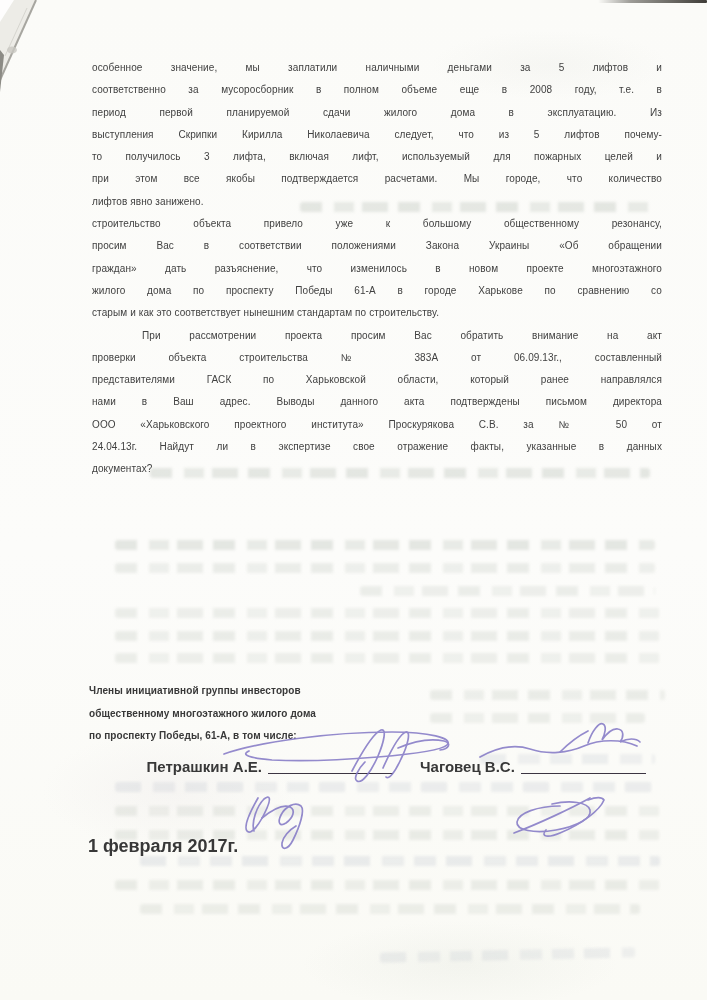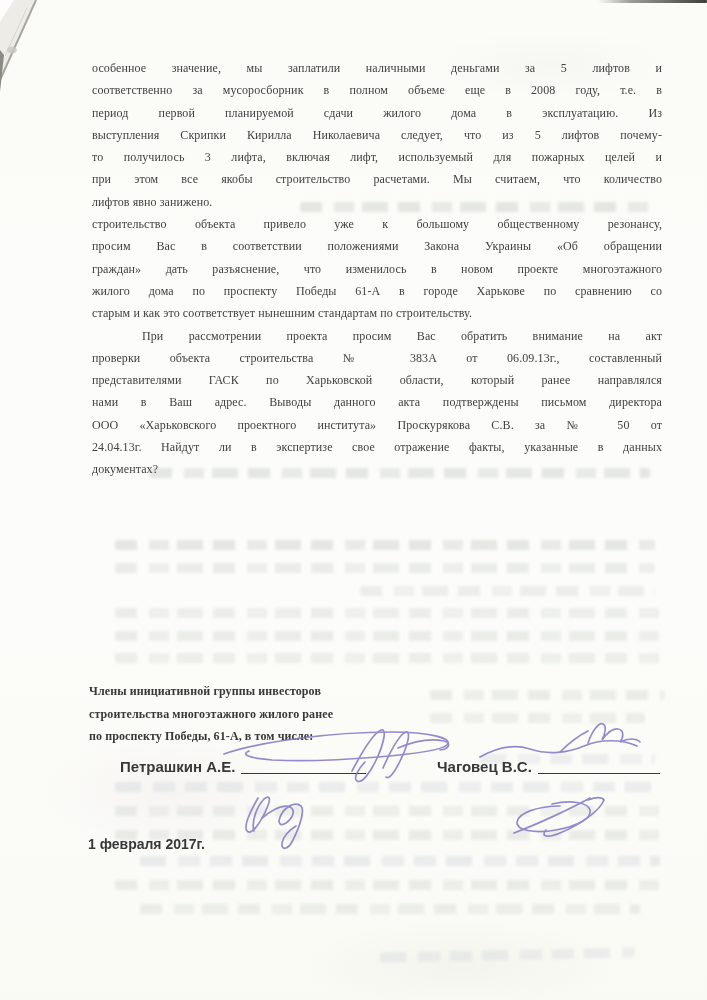--- a/index.html
+++ b/index.html
@@ -26,42 +26,42 @@
       rgba(158,168,156,.28) 34px 54px, rgba(158,168,156,0) 54px 62px,
       rgba(158,168,156,.32) 62px 88px, rgba(158,168,156,0) 88px 98px);
     filter:blur(1.4px);opacity:.75;pointer-events:none;
   }
   .bleed.blue{background:repeating-linear-gradient(90deg,
       rgba(150,160,178,.30) 0 26px, rgba(150,160,178,0) 26px 38px,
       rgba(150,160,178,.26) 38px 60px, rgba(150,160,178,0) 60px 70px,
       rgba(150,160,178,.28) 70px 92px, rgba(150,160,178,0) 92px 102px);}
 
   
-  .textblock{position:absolute;left:92px;width:570px;font-size:12px;font-family:Liberation Serif, serif;}
+  .textblock{position:absolute;left:92px;width:570px;font-size:10px;}
   .line{
     height:22.3px;line-height:22.3px;overflow:hidden;
     text-align:justify;text-align-last:justify;
     letter-spacing:.1px;
   }
   .line.last{text-align-last:left;}
   .line.indent{text-indent:50px;}
   .line.indent-sm{text-indent:15px;}
 
   .attach-heading{height:22.3px;line-height:22.3px;font-weight:700;color:#383838;text-align:left;text-align-last:left;}
 
   .sign-heading .line{text-align:left;text-align-last:left;font-weight:700;color:#383838;height:22.5px;line-height:22.5px;}
 
   .sig-row{position:absolute;left:92px;width:572px;display:flex;font-size:15px;}
   .sig-cell{display:flex;align-items:flex-end;}
-  .sig-cell.left{flex:0 0 305px;padding-left:28px;box-sizing:border-box;}
-  .sig-cell.right{flex:1;padding-left:40px;box-sizing:border-box;}
+  .sig-cell.left{flex:0 0 305px;padding-left:28px;box-sizing:border-box;justify-content:flex-end;}
+  .sig-cell.right{flex:1;padding-left:23px;box-sizing:border-box;}
   .sig-label{font-weight:700;color:#383838;line-height:20px;white-space:nowrap;}
   .sig-line{flex:1;border-bottom:1.6px solid #3c3542;margin:0 4px 3px 6px;height:14px;max-width:125px;}
 
-  .date-line{position:absolute;left:88px;top:836px;font-size:14px;font-weight:700;color:#383838;}
+  .date-line{position:absolute;left:88px;top:836px;font-size:18px;font-weight:700;color:#383838;}
 
   .sig-overlay{position:absolute;left:0;top:0;pointer-events:none;}
   .corner-svg{position:absolute;left:0;top:0;pointer-events:none;}
   .top-edge{
     position:absolute;left:598px;top:0;width:109px;height:3px;
     background:linear-gradient(90deg,rgba(80,78,72,0) 0%,rgba(80,78,72,.55) 30%,#3f3d38 100%);
     border-radius:1px;pointer-events:none;
   }
 </style>
 </head>
@@ -92,21 +92,21 @@
   <div class="bleed" style="left:140px;top:904px;width:500px;opacity:.5;"></div>
   <div class="bleed blue" style="left:380px;top:950px;width:255px;opacity:.5;transform:rotate(-1.2deg);"></div>
 
   <div class="textblock" style="top:57px;">
     <div>
       <div class="line">особенное значение, мы заплатили наличными деньгами за 5 лифтов и</div>
       <div class="line">соответственно за мусоросборник в полном объеме еще в  2008 году, т.е. в</div>
       <div class="line">период первой планируемой сдачи жилого дома в эксплуатацию. Из</div>
       <div class="line">выступления Скрипки Кирилла Николаевича следует, что из 5 лифтов почему-</div>
       <div class="line">то получилось 3 лифта, включая лифт, используемый для пожарных целей и</div>
-      <div class="line">при этом все якобы строительство расчетами. Мы считаем, что количество</div>
+      <div class="line">при этом все якобы подтверждается расчетами. Мы городе, что количество</div>
       <div class="line last">лифтов явно занижено.</div>
     </div>
     <div>
       <div class="line">строительство объекта привело уже к большому общественному резонансу,</div>
       <div class="line">просим Вас в соответствии положениями Закона Украины «Об обращении</div>
       <div class="line">граждан» дать разъяснение, что изменилось в новом проекте многоэтажного</div>
       <div class="line">жилого дома по проспекту Победы 61-А в городе Харькове по сравнению со</div>
       <div class="line last">старым и как это соответствует нынешним стандартам по строительству.</div>
     </div>
     <div>
@@ -116,21 +116,21 @@
       <div class="line">нами в Ваш адрес. Выводы данного акта подтверждены письмом директора</div>
       <div class="line">ООО «Харьковского проектного института» Проскурякова С.В. за № 50 от</div>
       <div class="line">24.04.13г. Найдут ли в экспертизе свое отражение факты, указанные в данных</div>
       <div class="line last">документах?</div>
     </div>
   </div>
 
 
   <div class="textblock sign-heading" style="left:89px;top:680px;">
     <div class="line">Члены инициативной группы инвесторов</div>
-    <div class="line">строительства многоэтажного жилого ранее</div>
+    <div class="line">общественному многоэтажного жилого дома</div>
     <div class="line">по проспекту Победы, 61-А, в том числе:</div>
   </div>
 
   <div class="sig-row" style="top:757px;">
     <div class="sig-cell left">
       <span class="sig-label">Петрашкин А.Е.</span>
       <span class="sig-line"></span>
     </div>
     <div class="sig-cell right">
       <span class="sig-label">Чаговец В.С.</span>

